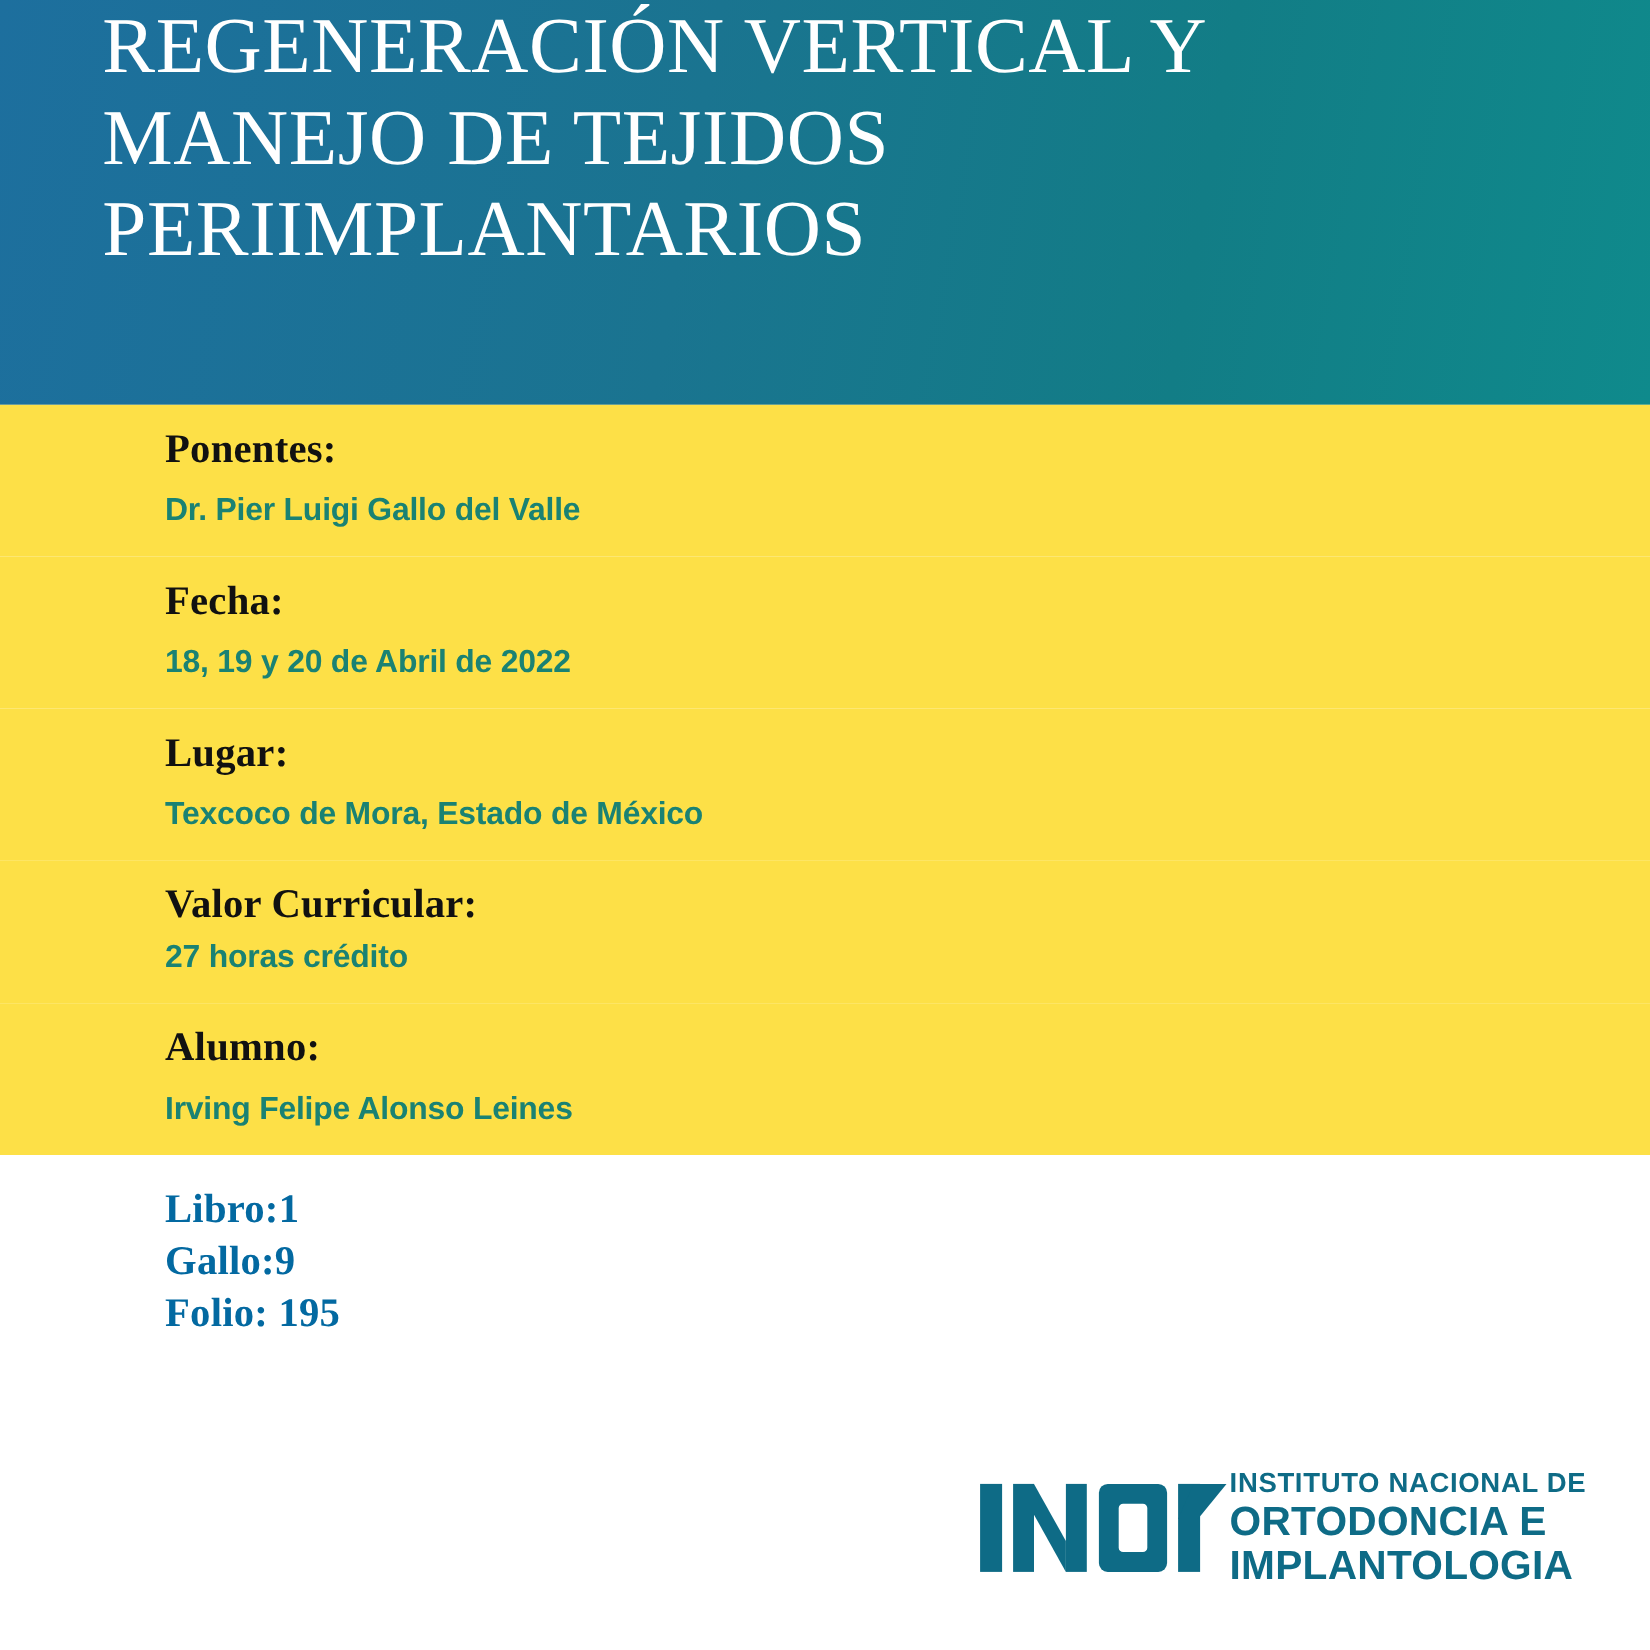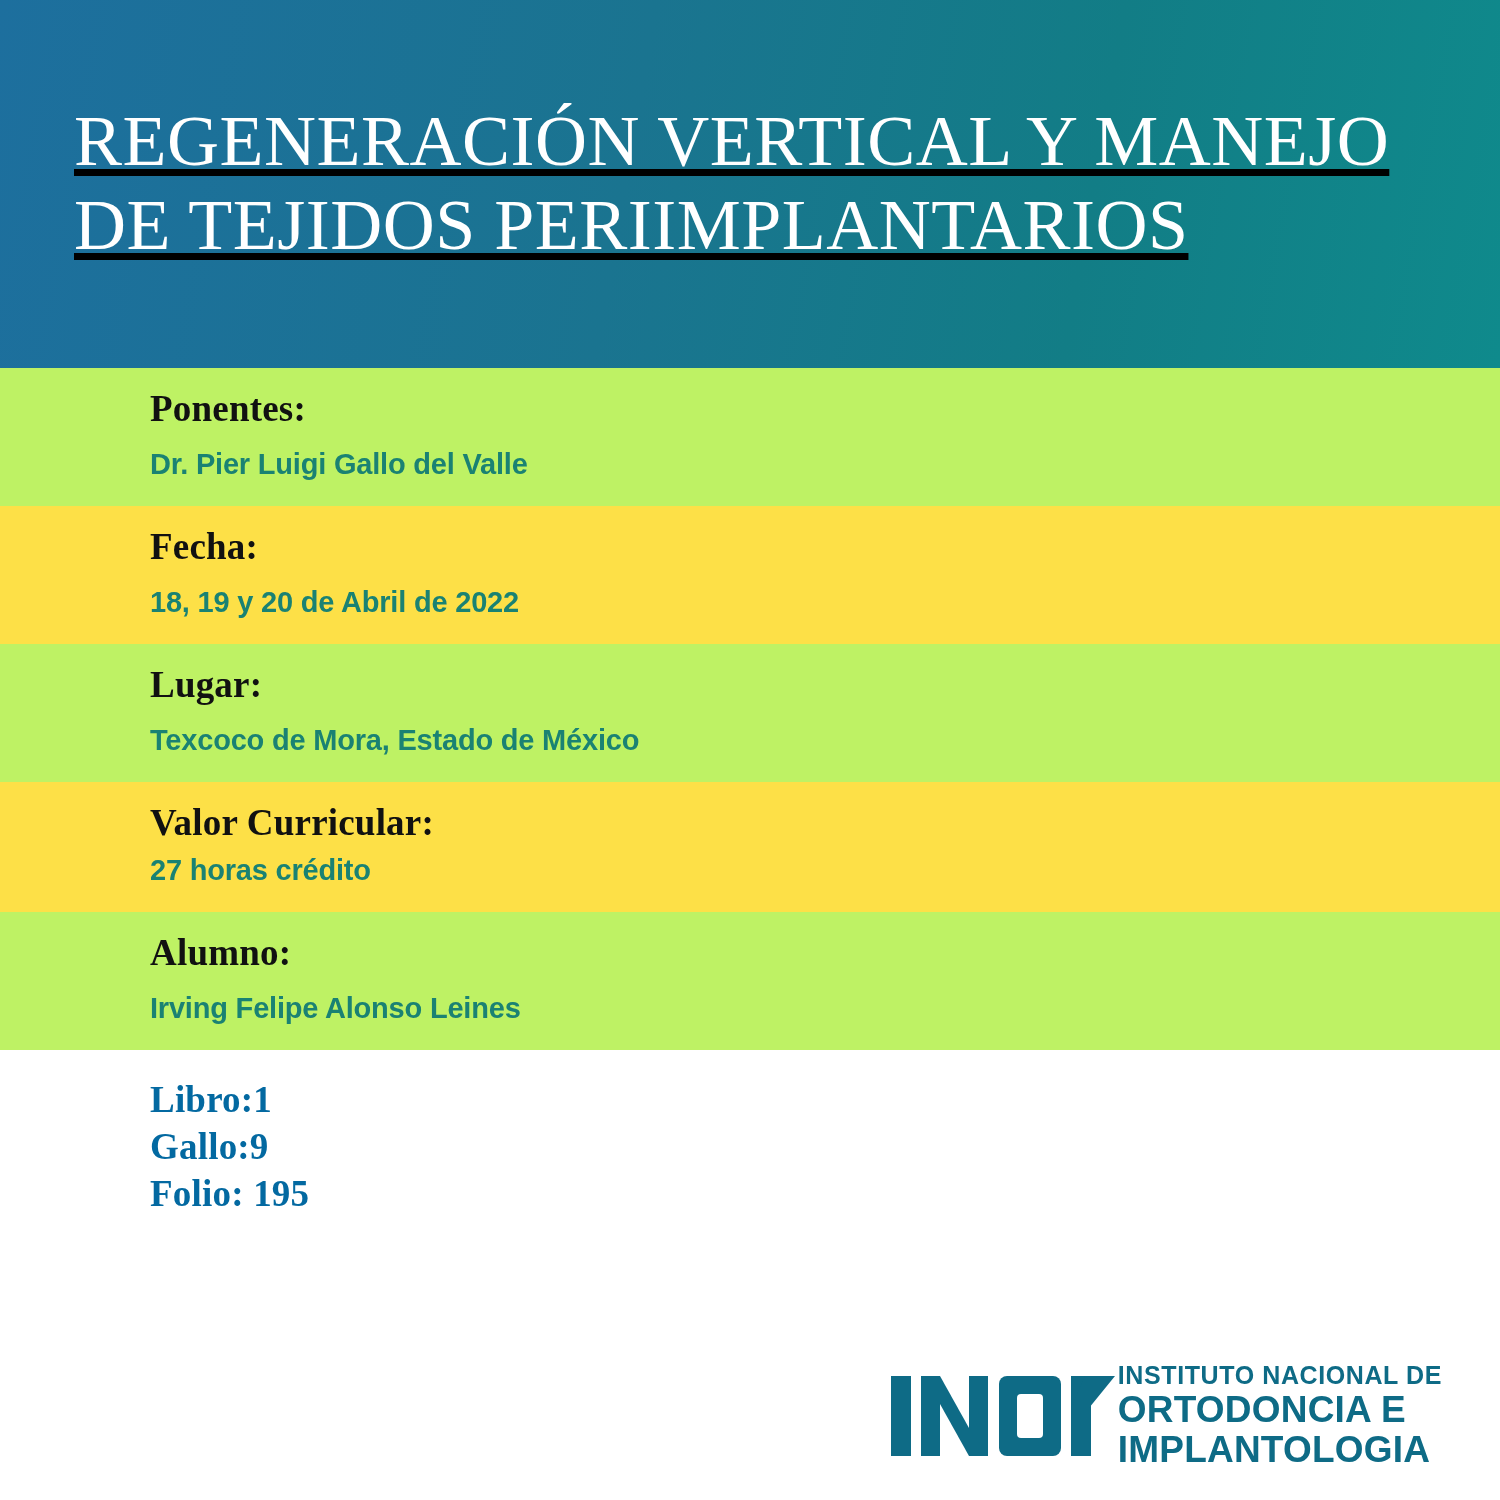--- a/index.html
+++ b/index.html
@@ -20,46 +20,45 @@
     box-sizing: border-box;
   }
 
   
   .header {
     position: relative;
     width: 100%;
     height: 368px;
     background: linear-gradient(100deg, #1d6f9e 0%, #1a7490 42%, #127d86 72%, #0f8a8c 100%);
     box-sizing: border-box;
-    padding: 0 74px;
+    padding: 0 93px;
     display: flex;
     flex-direction: column;
-    justify-content: center;
-    text-decoration: underline;
+    justify-content: flex-start;
   }
   .header-title {
     font-family: "Liberation Serif", serif;
     color: #ffffff;
     font-size: 72px;
     line-height: 1.16;
     letter-spacing: 0.5px;
     margin: 0;
     font-weight: 400;
     max-width: 1330px;
   }
 
   
   .body-area {
     position: relative;
     width: 100%;
   }
   .row {
     box-sizing: border-box;
     padding: 18px 0 22px 150px;
-    background: #bef264;
+    background: #fde047;
   }
   .row.shaded {
     background: #fde047;
   }
   .row-label {
     font-family: "Liberation Serif", serif;
     font-weight: bold;
     color: #111111;
     font-size: 37px;
     line-height: 1.25;
@@ -90,21 +89,21 @@
     color: #0369a1;
     font-size: 37px;
     line-height: 1.28;
     letter-spacing: 0.2px;
   }
 
   
   .logo-wrap {
     position: absolute;
     right: 58px;
-    bottom: 32px;
+    bottom: 59px;
     display: flex;
     align-items: center;
     gap: 1px;
   }
   .logo-mark {
     display: block;
   }
   .logo-text {
     display: flex;
     flex-direction: column;

